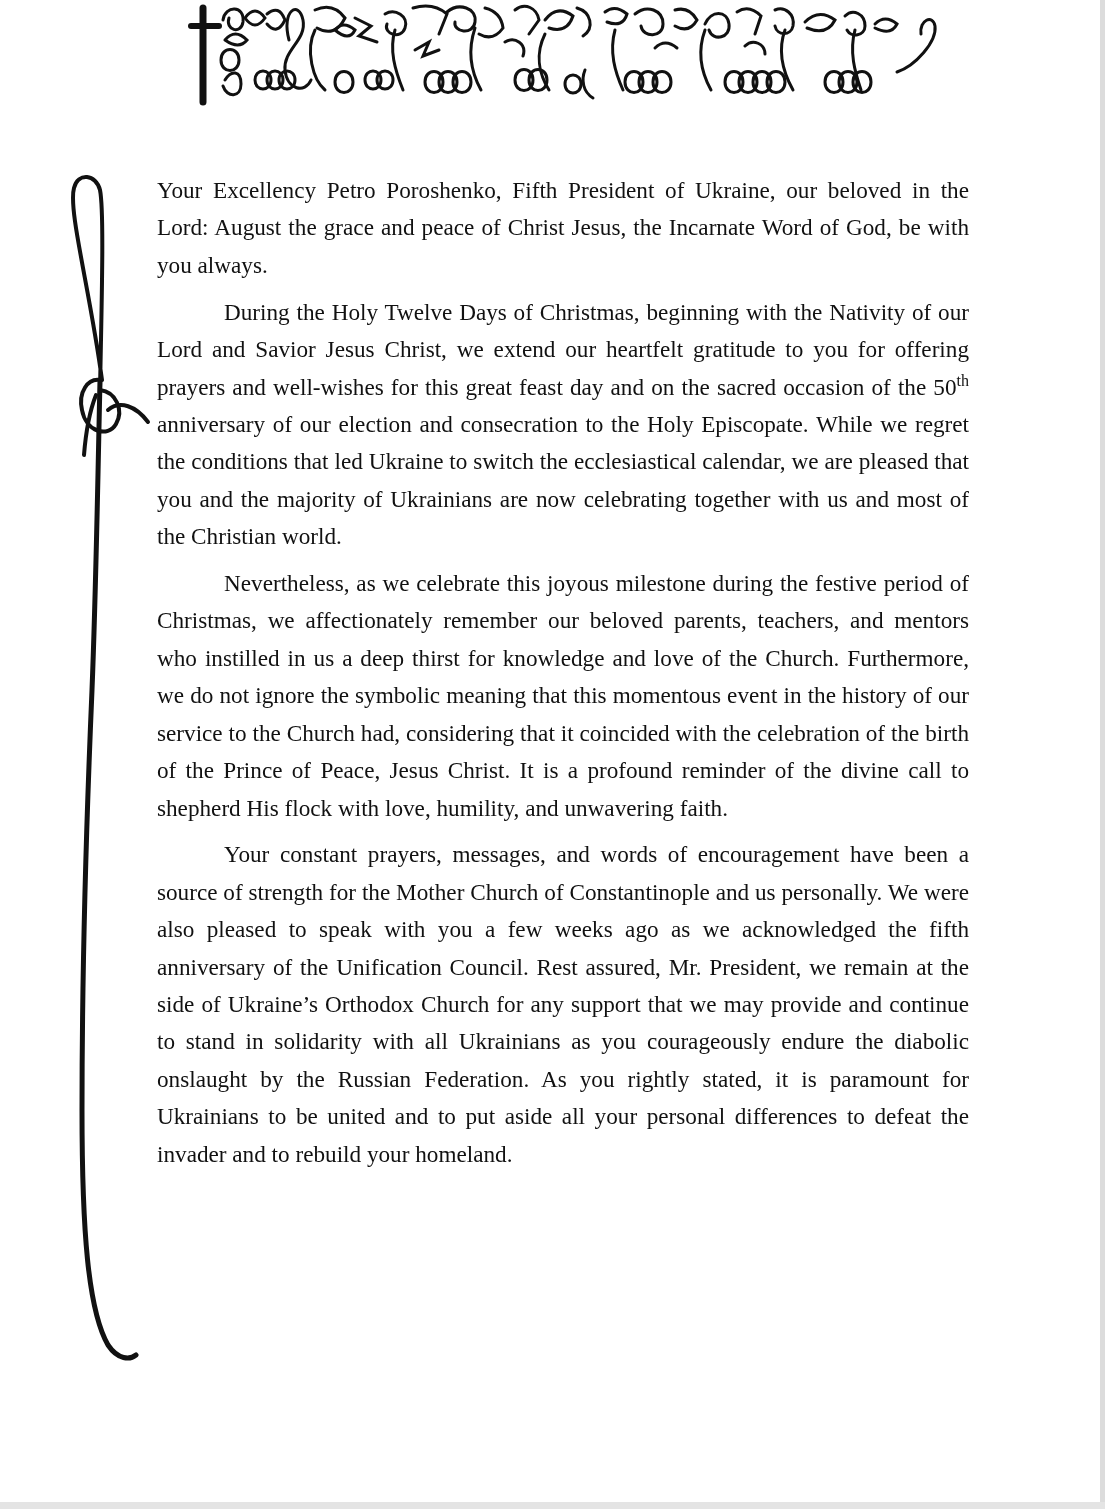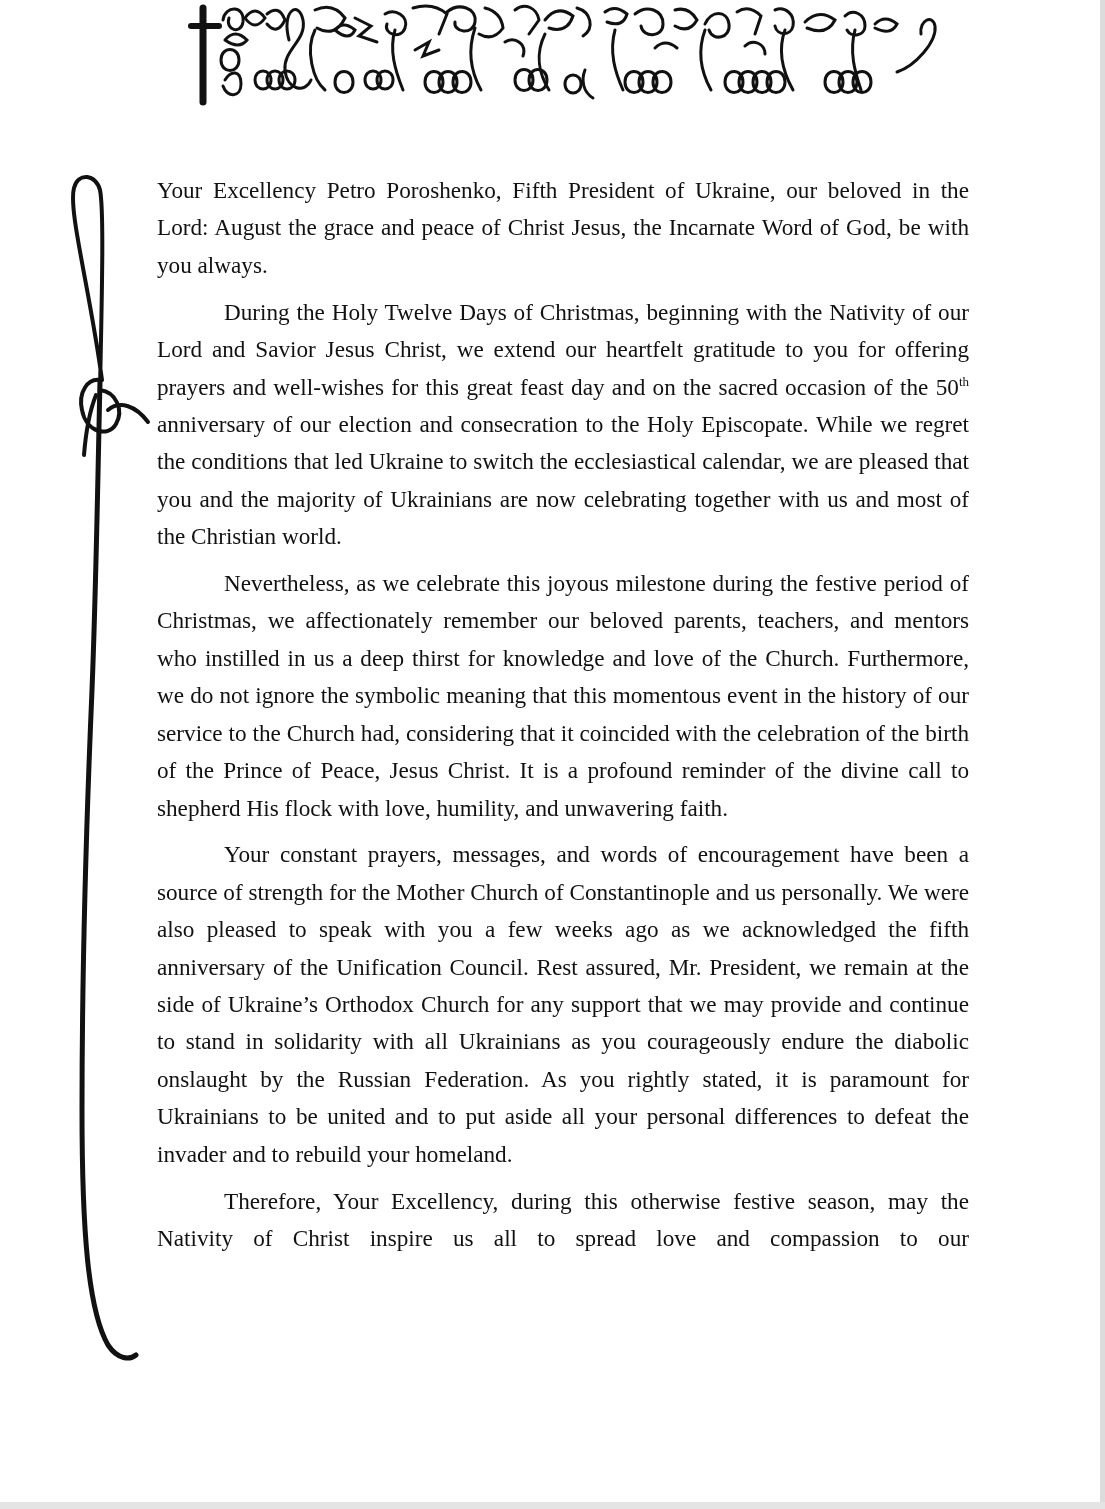--- a/index.html
+++ b/index.html
@@ -25,21 +25,21 @@
   }
   .letter {
     position: absolute; left: 157px; top: 172px; width: 812px;
     font-size: 23.2px; line-height: 37.4px;
   }
   .letter p {
     margin: 0 0 9.5px 0; text-align: justify; text-align-last: auto;
   }
   .letter p.indent { text-indent: 67px; }
   .letter p.last { text-align-last: justify; }
-  sup { font-size: 13px; line-height: 0; vertical-align: 9px; }
+  sup { font-size: 16px; line-height: 0; vertical-align: 9px; }
 </style>
 </head>
 <body>
 
 <div class="page-edge-right"></div>
 <div class="page-edge-bottom"></div>
 
 <svg class="header-sig" viewBox="0 0 760 108" fill="none" stroke="#111" stroke-width="3" stroke-linecap="round">
 
   <path d="M18 8 L18 102" stroke-width="7"></path>
@@ -123,14 +123,13 @@
   <path d="M40 210 C28 208 18 222 22 240 C26 262 48 268 56 254 C64 240 56 222 40 220" stroke-width="4"></path>
   <path d="M36 225 C30 240 26 260 24 285" stroke-width="4"></path>
   <path d="M48 240 C60 230 76 236 88 252" stroke-width="4"></path>
 </svg>
 
 <div class="letter">
   <p>Your Excellency Petro Poroshenko, Fifth President of Ukraine, our beloved in the Lord: August the grace and peace of Christ Jesus, the Incarnate Word of God, be with you always.</p>
   <p class="indent"><span>During the Holy Twelve Days of Christmas, beginning with the Nativity of our Lord and Savior Jesus Christ, we extend our heartfelt gratitude to you for offering prayers and well-wishes for this great feast day and on the sacred occasion of the 50</span><sup>th</sup><span> anniversary of our election and consecration to the Holy Episcopate. While we regret the conditions that led Ukraine to switch the ecclesiastical calendar, we are pleased that you and the majority of Ukrainians are now celebrating together with us and most of the Christian world.</span></p>
   <p class="indent">Nevertheless, as we celebrate this joyous milestone during the festive period of Christmas, we affectionately remember our beloved parents, teachers, and mentors who instilled in us a deep thirst for knowledge and love of the Church. Furthermore, we do not ignore the symbolic meaning that this momentous event in the history of our service to the Church had, considering that it coincided with the celebration of the birth of the Prince of Peace, Jesus Christ. It is a profound reminder of the divine call to shepherd His flock with love, humility, and unwavering faith.</p>
   <p class="indent">Your constant prayers, messages, and words of encouragement have been a source of strength for the Mother Church of Constantinople and us personally. We were also pleased to speak with you a few weeks ago as we acknowledged the fifth anniversary of the Unification Council. Rest assured, Mr. President, we remain at the side of Ukraine’s Orthodox Church for any support that we may provide and continue to stand in solidarity with all Ukrainians as you courageously endure the diabolic onslaught by the Russian Federation. As you rightly stated, it is paramount for Ukrainians to be united and to put aside all your personal differences to defeat the invader and to rebuild your homeland.</p>
-  <p class="indent last">Therefore, Your Excellency, during this otherwise festive season, may the Nativity of Christ inspire us all to spread love and compassion to our</p>
 </div>
 
 </body></html>

